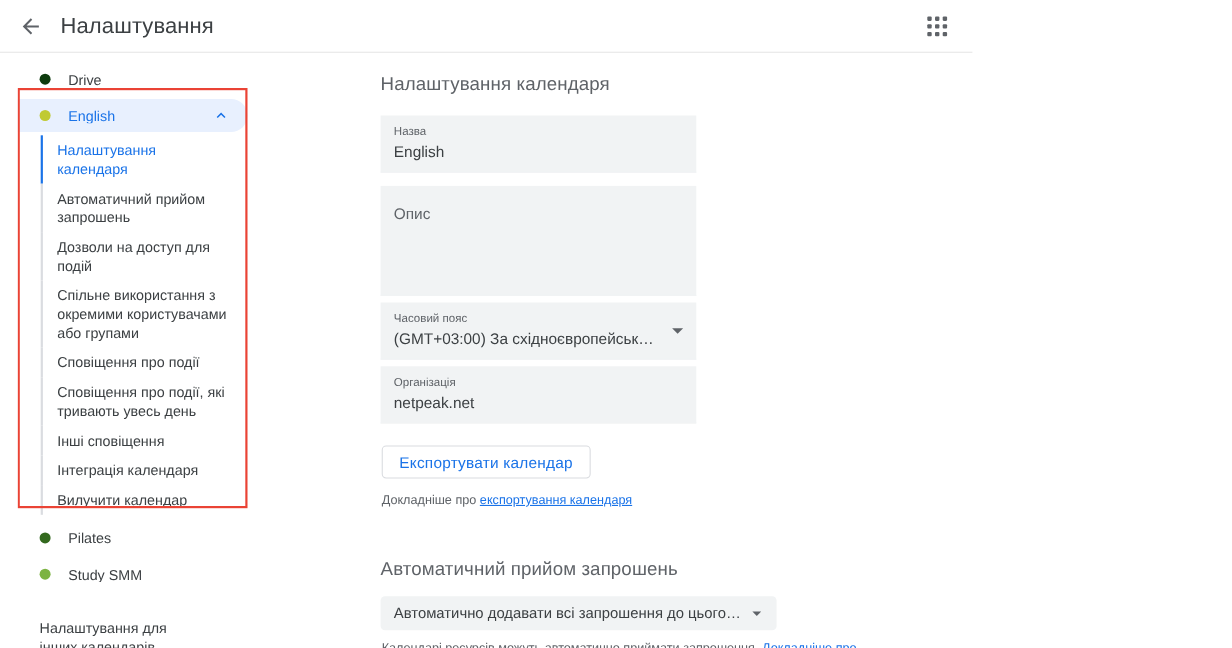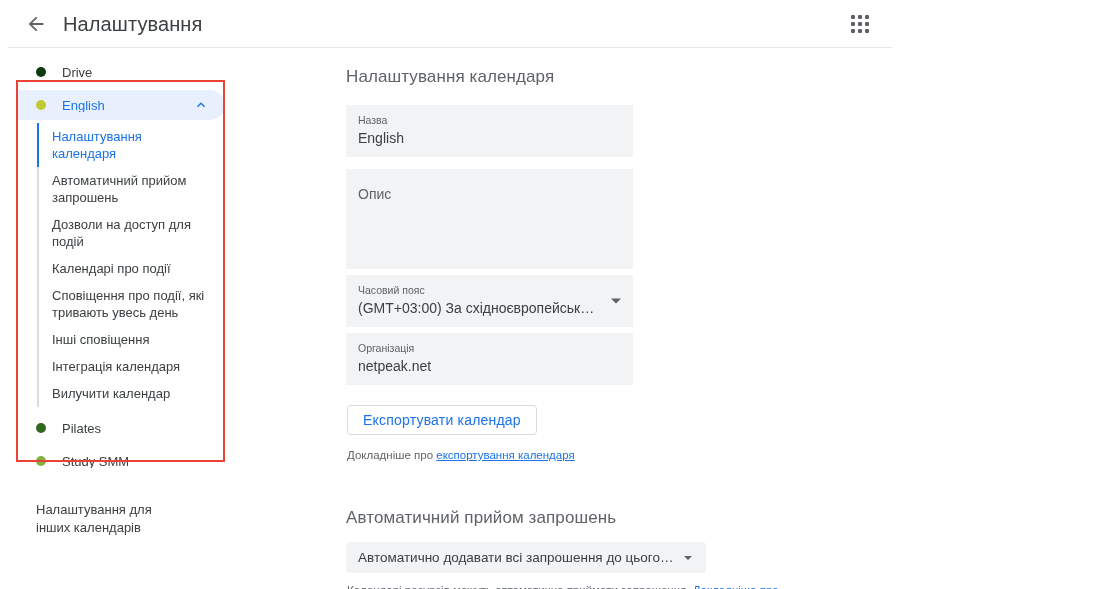--- a/index.html
+++ b/index.html
@@ -14,21 +14,21 @@
   body {
     font-family: "Liberation Sans", "DejaVu Sans", sans-serif;
     background: #ffffff;
     color: #3c4043;
     -webkit-font-smoothing: antialiased;
   }
 
   
   .header {
     position: absolute;
-    top: 0; left: 8px;
+    top: 0; left: 0;
     width: 884px;
     height: 48px;
     background: #ffffff;
     border-bottom: 1px solid #e6e6e6;
     display: flex;
     align-items: center;
   }
 
   .back-btn {
     width: 40px; height: 40px;
@@ -402,21 +402,24 @@
       <div class="sub-item active">
         <span class="sub-text">Налаштування календаря</span>
       </div>
       <div class="sub-item">
         <span class="sub-text">Автоматичний прийом запрошень</span>
       </div>
       <div class="sub-item">
         <span class="sub-text">Дозволи на доступ для подій</span>
       </div>
       <div class="sub-item">
-        <span class="sub-text">Календарі про події</span>
+        <span class="sub-text">Спільне використання з окремими користувачами або групами</span>
+      </div>
+      <div class="sub-item">
+        <span class="sub-text">Сповіщення про події</span>
       </div>
       <div class="sub-item">
         <span class="sub-text">Сповіщення про події, які тривають увесь день</span>
       </div>
       <div class="sub-item">
         <span class="sub-text">Інші сповіщення</span>
       </div>
       <div class="sub-item">
         <span class="sub-text">Інтеграція календаря</span>
       </div>

